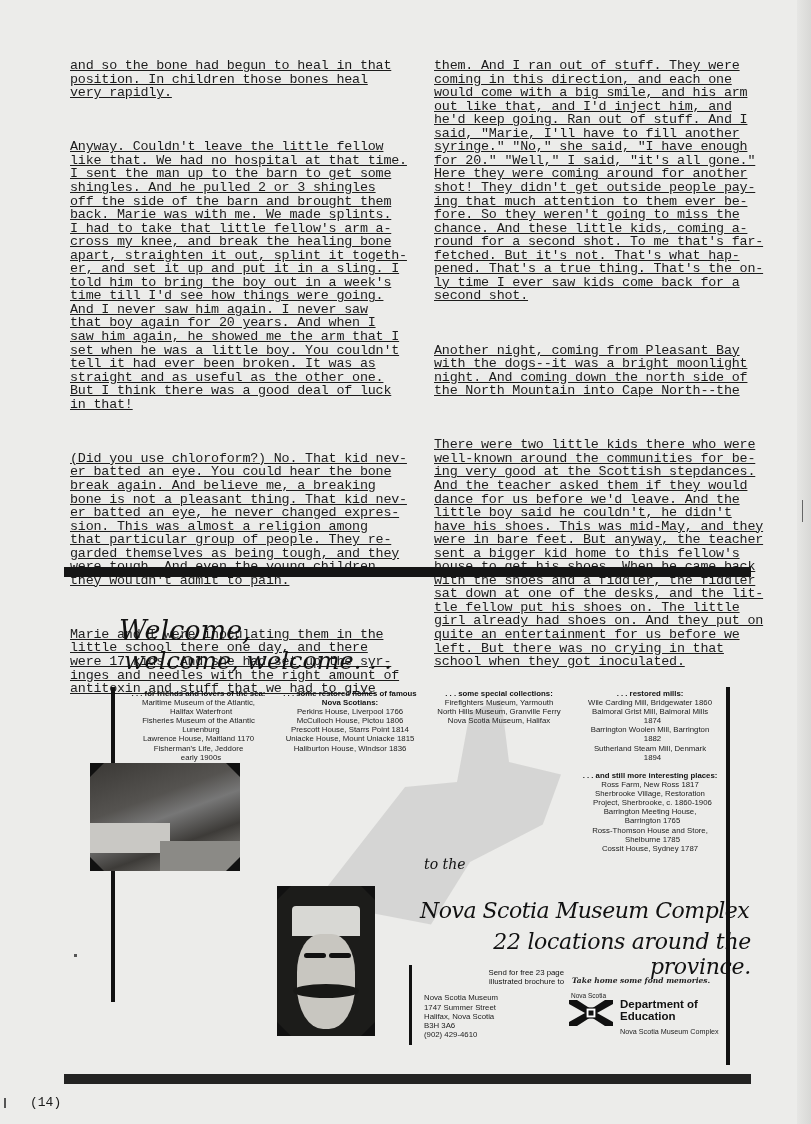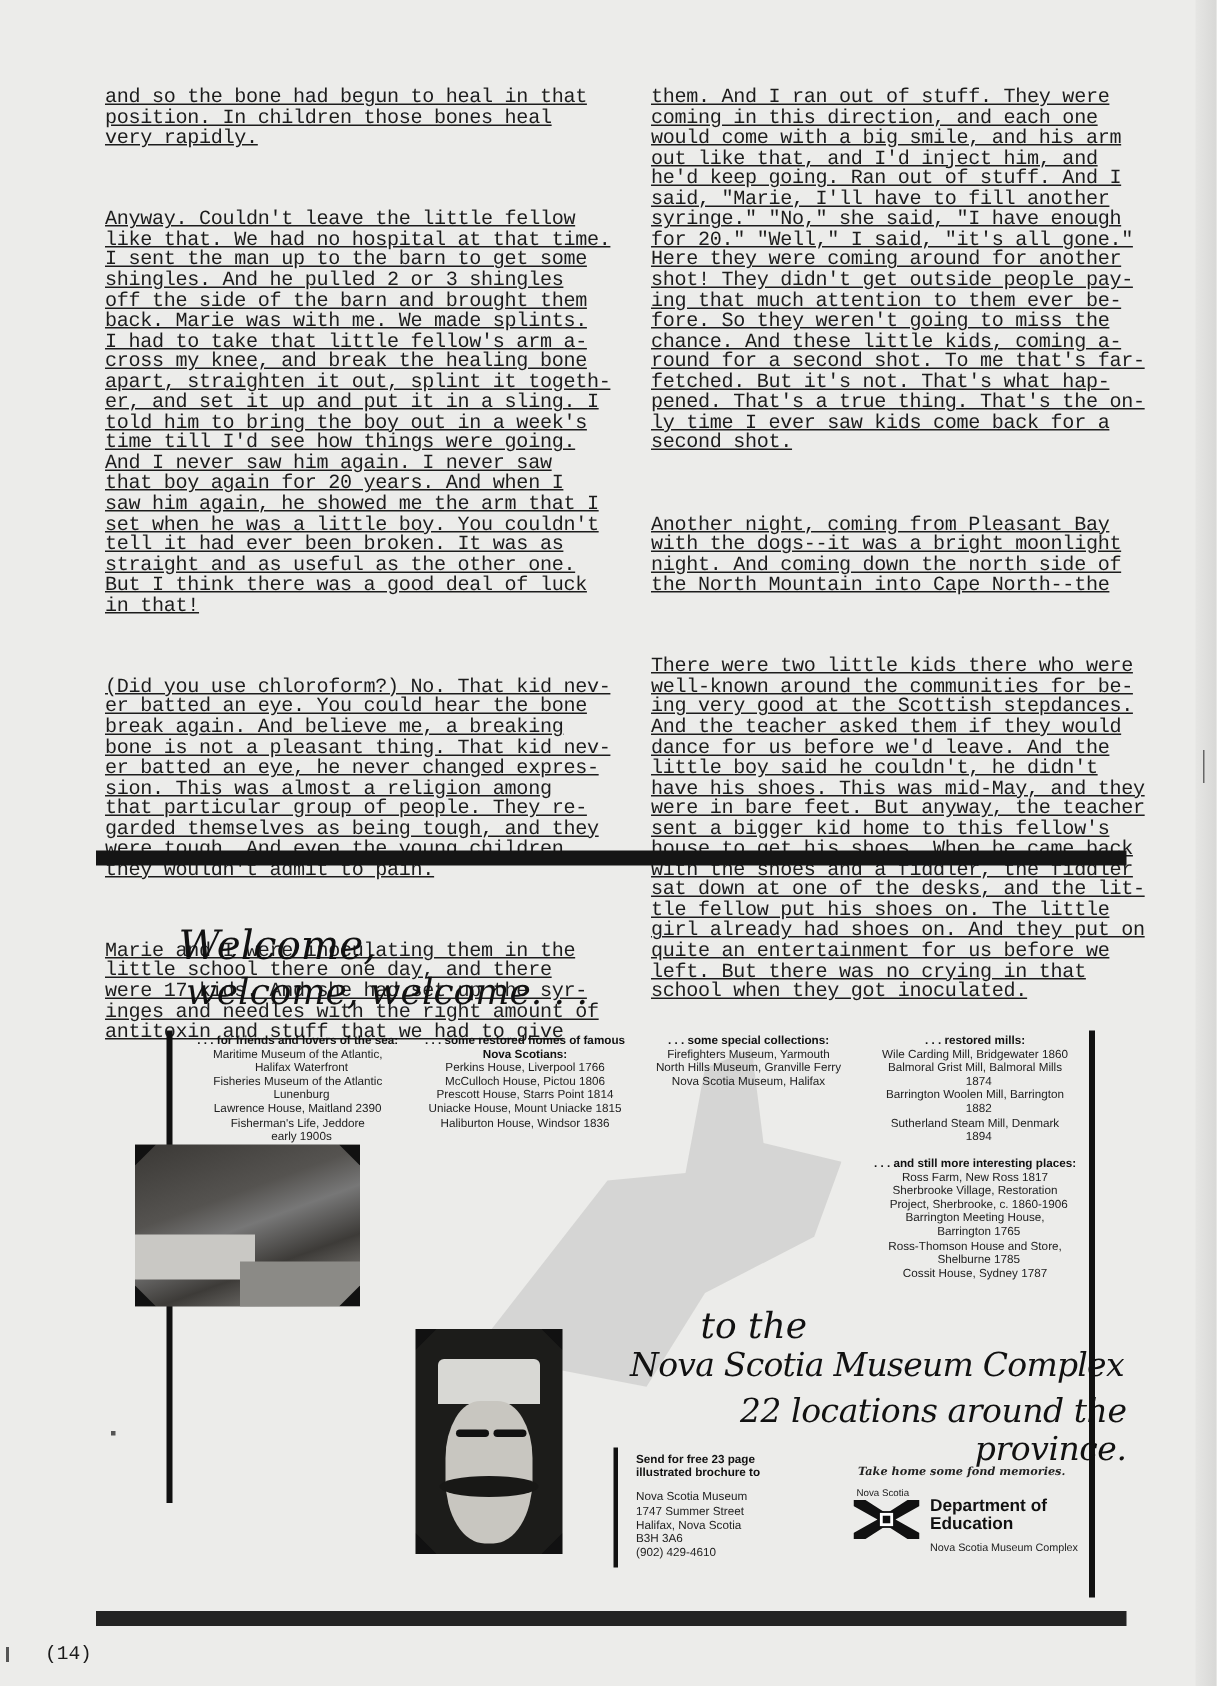--- a/index.html
+++ b/index.html
@@ -97,30 +97,30 @@
     position: absolute; top: 67px; width: 22px; height: 5px; background: #111; border-radius: 3px;
   }
   .corner {
     position: absolute; width: 14px; height: 14px; background: #111;
   }
   .corner.tl { left: 0; top: 0; clip-path: polygon(0 0, 100% 0, 0 100%); }
   .corner.tr { right: 0; top: 0; clip-path: polygon(0 0, 100% 0, 100% 100%); }
   .corner.bl { left: 0; bottom: 0; clip-path: polygon(0 0, 0 100%, 100% 100%); }
   .corner.br { right: 0; bottom: 0; clip-path: polygon(100% 0, 100% 100%, 0 100%); }
 
-  .to-the { position: absolute; left: 360px; top: 293px; font-size: 24px; margin-left: 43px; }
+  .to-the { position: absolute; left: 360px; top: 279px; font-size: 14px; }
   .complex-name { position: absolute; left: 356px; top: 321px; font-size: 22px; letter-spacing: -0.5px; }
   .locations { position: absolute; left: 360px; top: 352px; font-size: 22px; letter-spacing: -0.3px; }
 
   .send-block {
     position: absolute; left: 360px; top: 391px; width: 140px;
     font-family: "Liberation Sans", "DejaVu Sans", sans-serif;
     font-size: 7.8px; line-height: 9.2px; color: #222;
   }
-  .send-block .head { font-weight: bold; color: #111; margin-bottom: 7px; }
+  .send-block .head { font-weight: normal; color: #111; margin-bottom: 7px; text-align: right; }
   .tagline {
     position: absolute; left: 508px; top: 399px;
     font-family: "DejaVu Serif", serif; font-style: italic; font-weight: bold;
     font-size: 7.5px; color: #222;
   }
   .ns-label {
     position: absolute; left: 507px; top: 415px;
     font-family: "Liberation Sans", sans-serif; font-size: 6.5px; color: #222;
   }
   .ns-flag {
@@ -242,21 +242,21 @@
 
   <div class="vbar vbar-left"></div>
   <div class="vbar vbar-right"></div>
 
   <div class="list list-sea">
     <div class="head">. . . for friends and lovers of the sea:</div>
     <div class="item">Maritime Museum of the Atlantic,</div>
     <div class="item indent">Halifax Waterfront</div>
     <div class="item">Fisheries Museum of the Atlantic</div>
     <div class="item indent">Lunenburg</div>
-    <div class="item">Lawrence House, Maitland 2390</div>
+    <div class="item">Lawrence House, Maitland 1170</div>
     <div class="item">Fisherman's Life, Jeddore</div>
     <div class="item indent">early 1900s</div>
   </div>
 
   <div class="list list-homes">
     <div class="head">. . . some restored homes of famous</div>
     <div class="head">Nova Scotians:</div>
     <div class="item">Perkins House, Liverpool 1766</div>
     <div class="item">McCulloch House, Pictou 1806</div>
     <div class="item">Prescott House, Starrs Point 1814</div>

